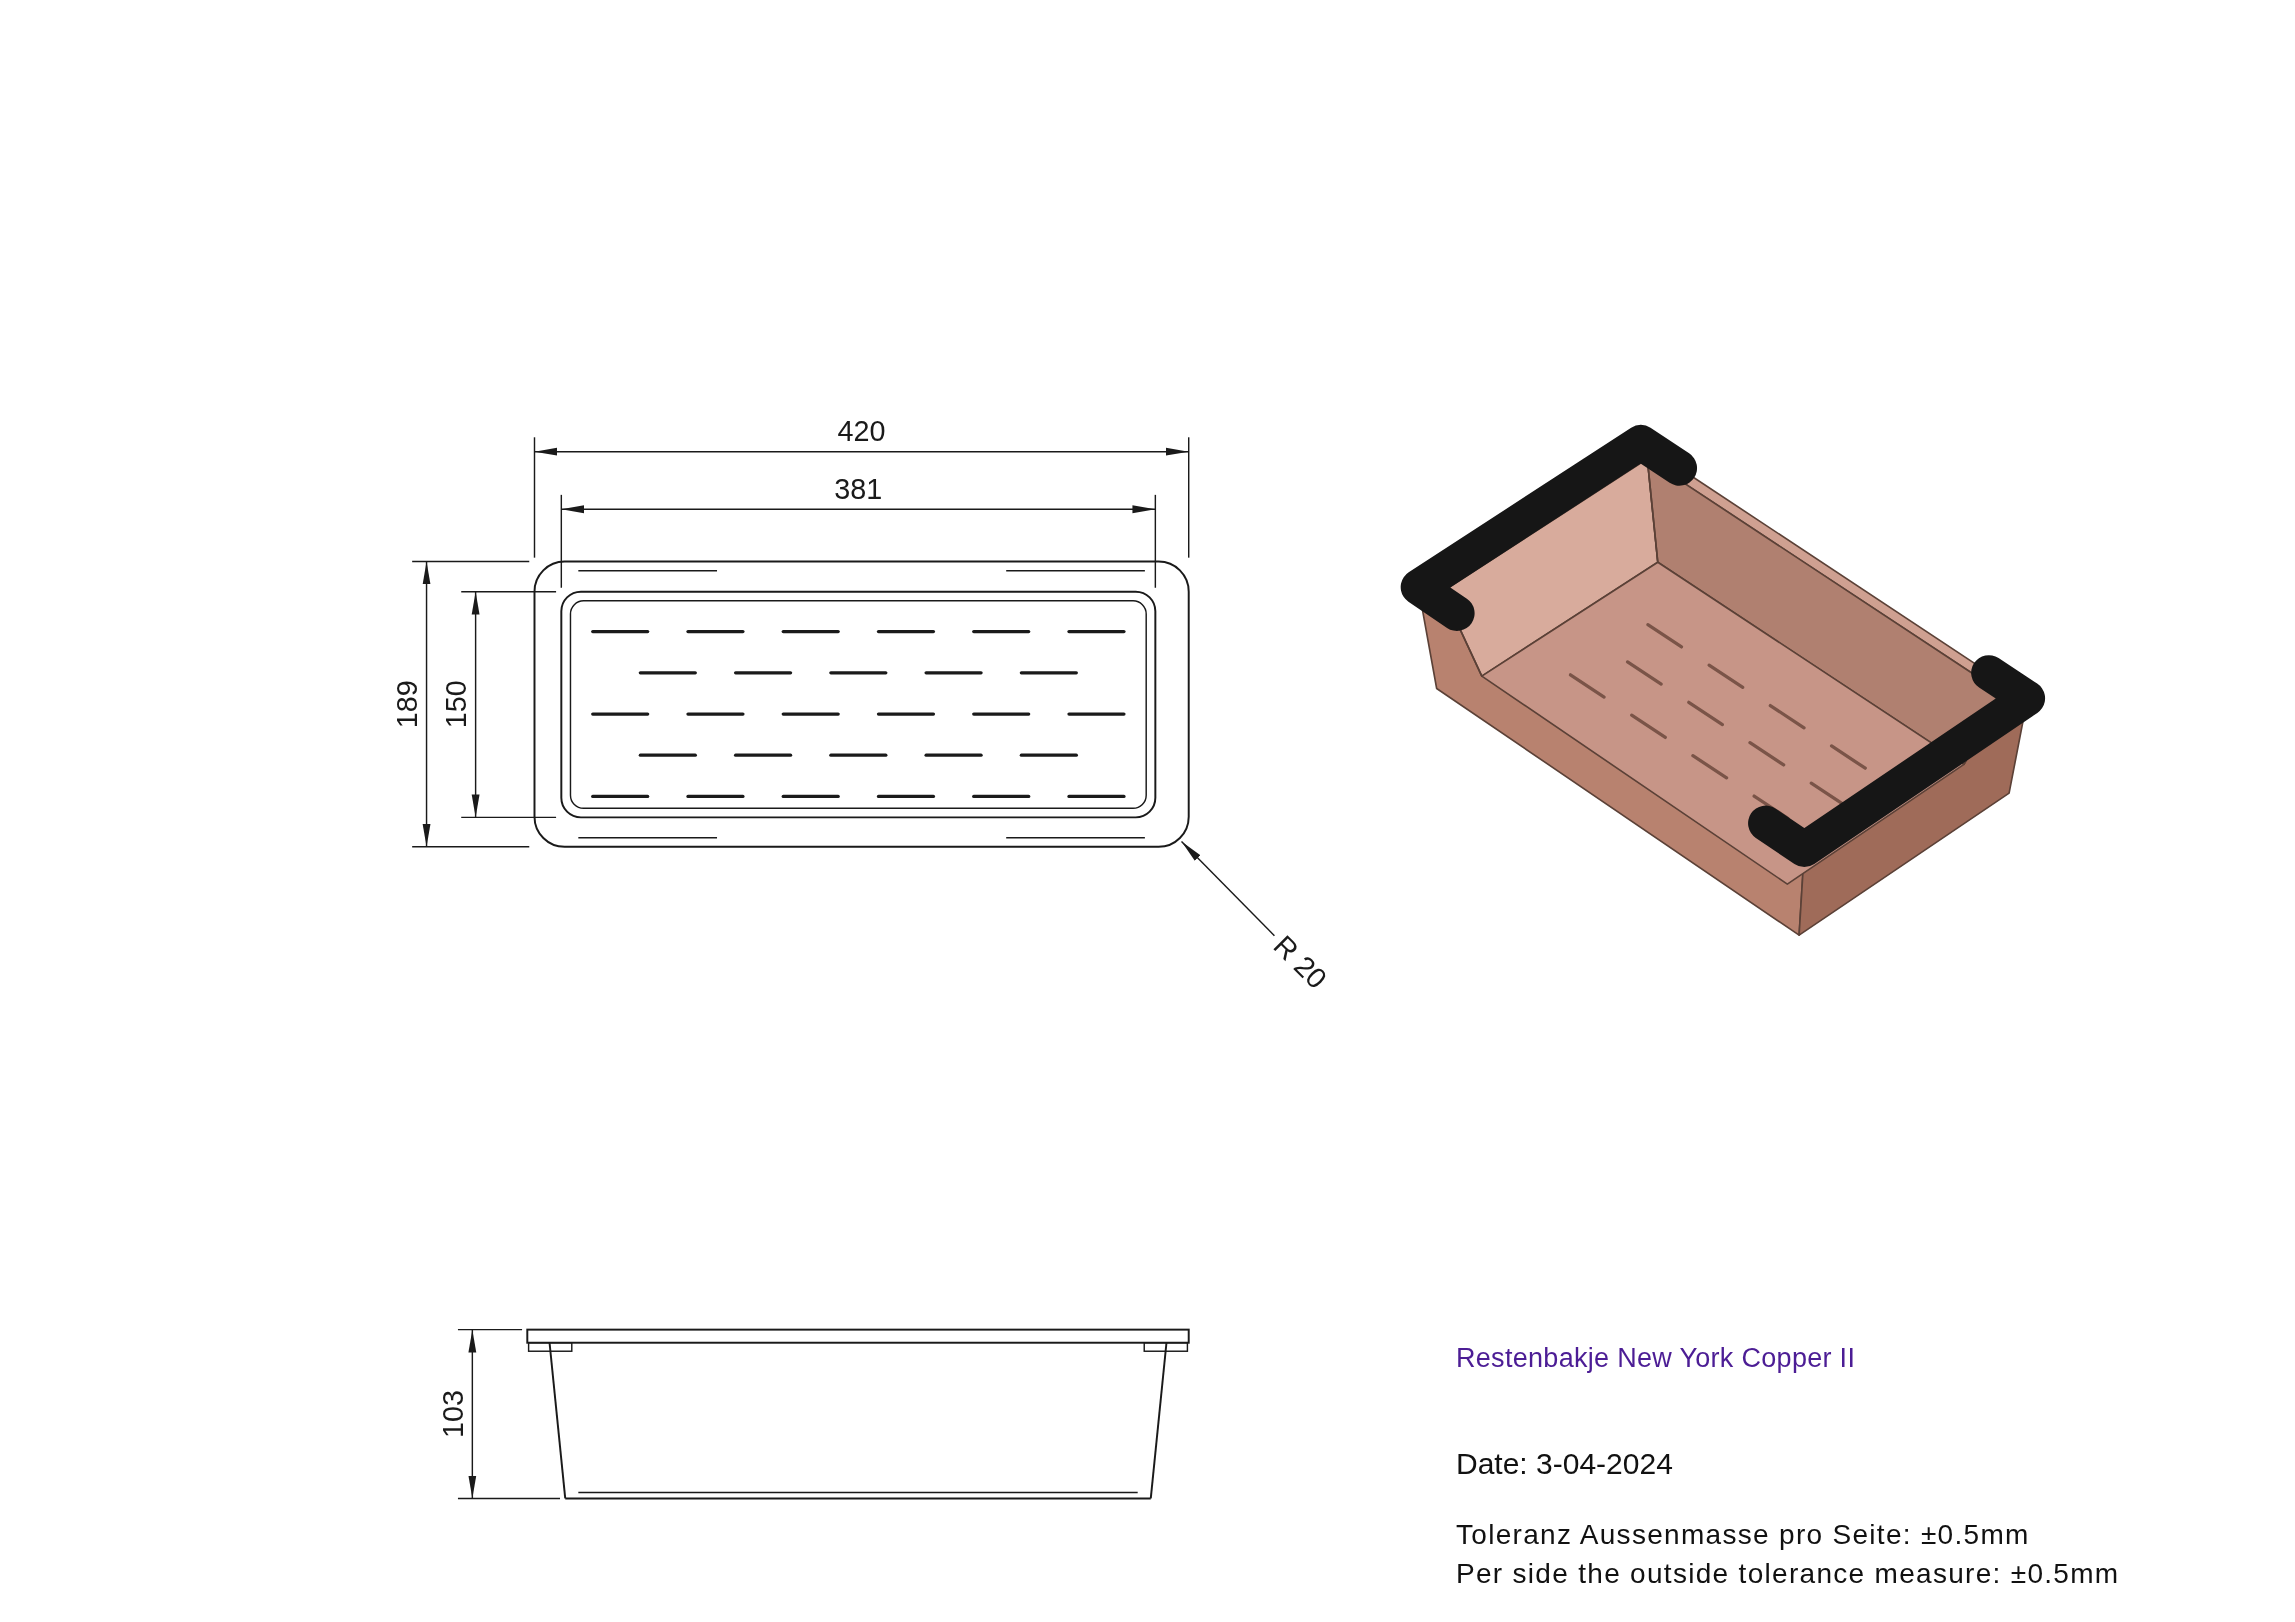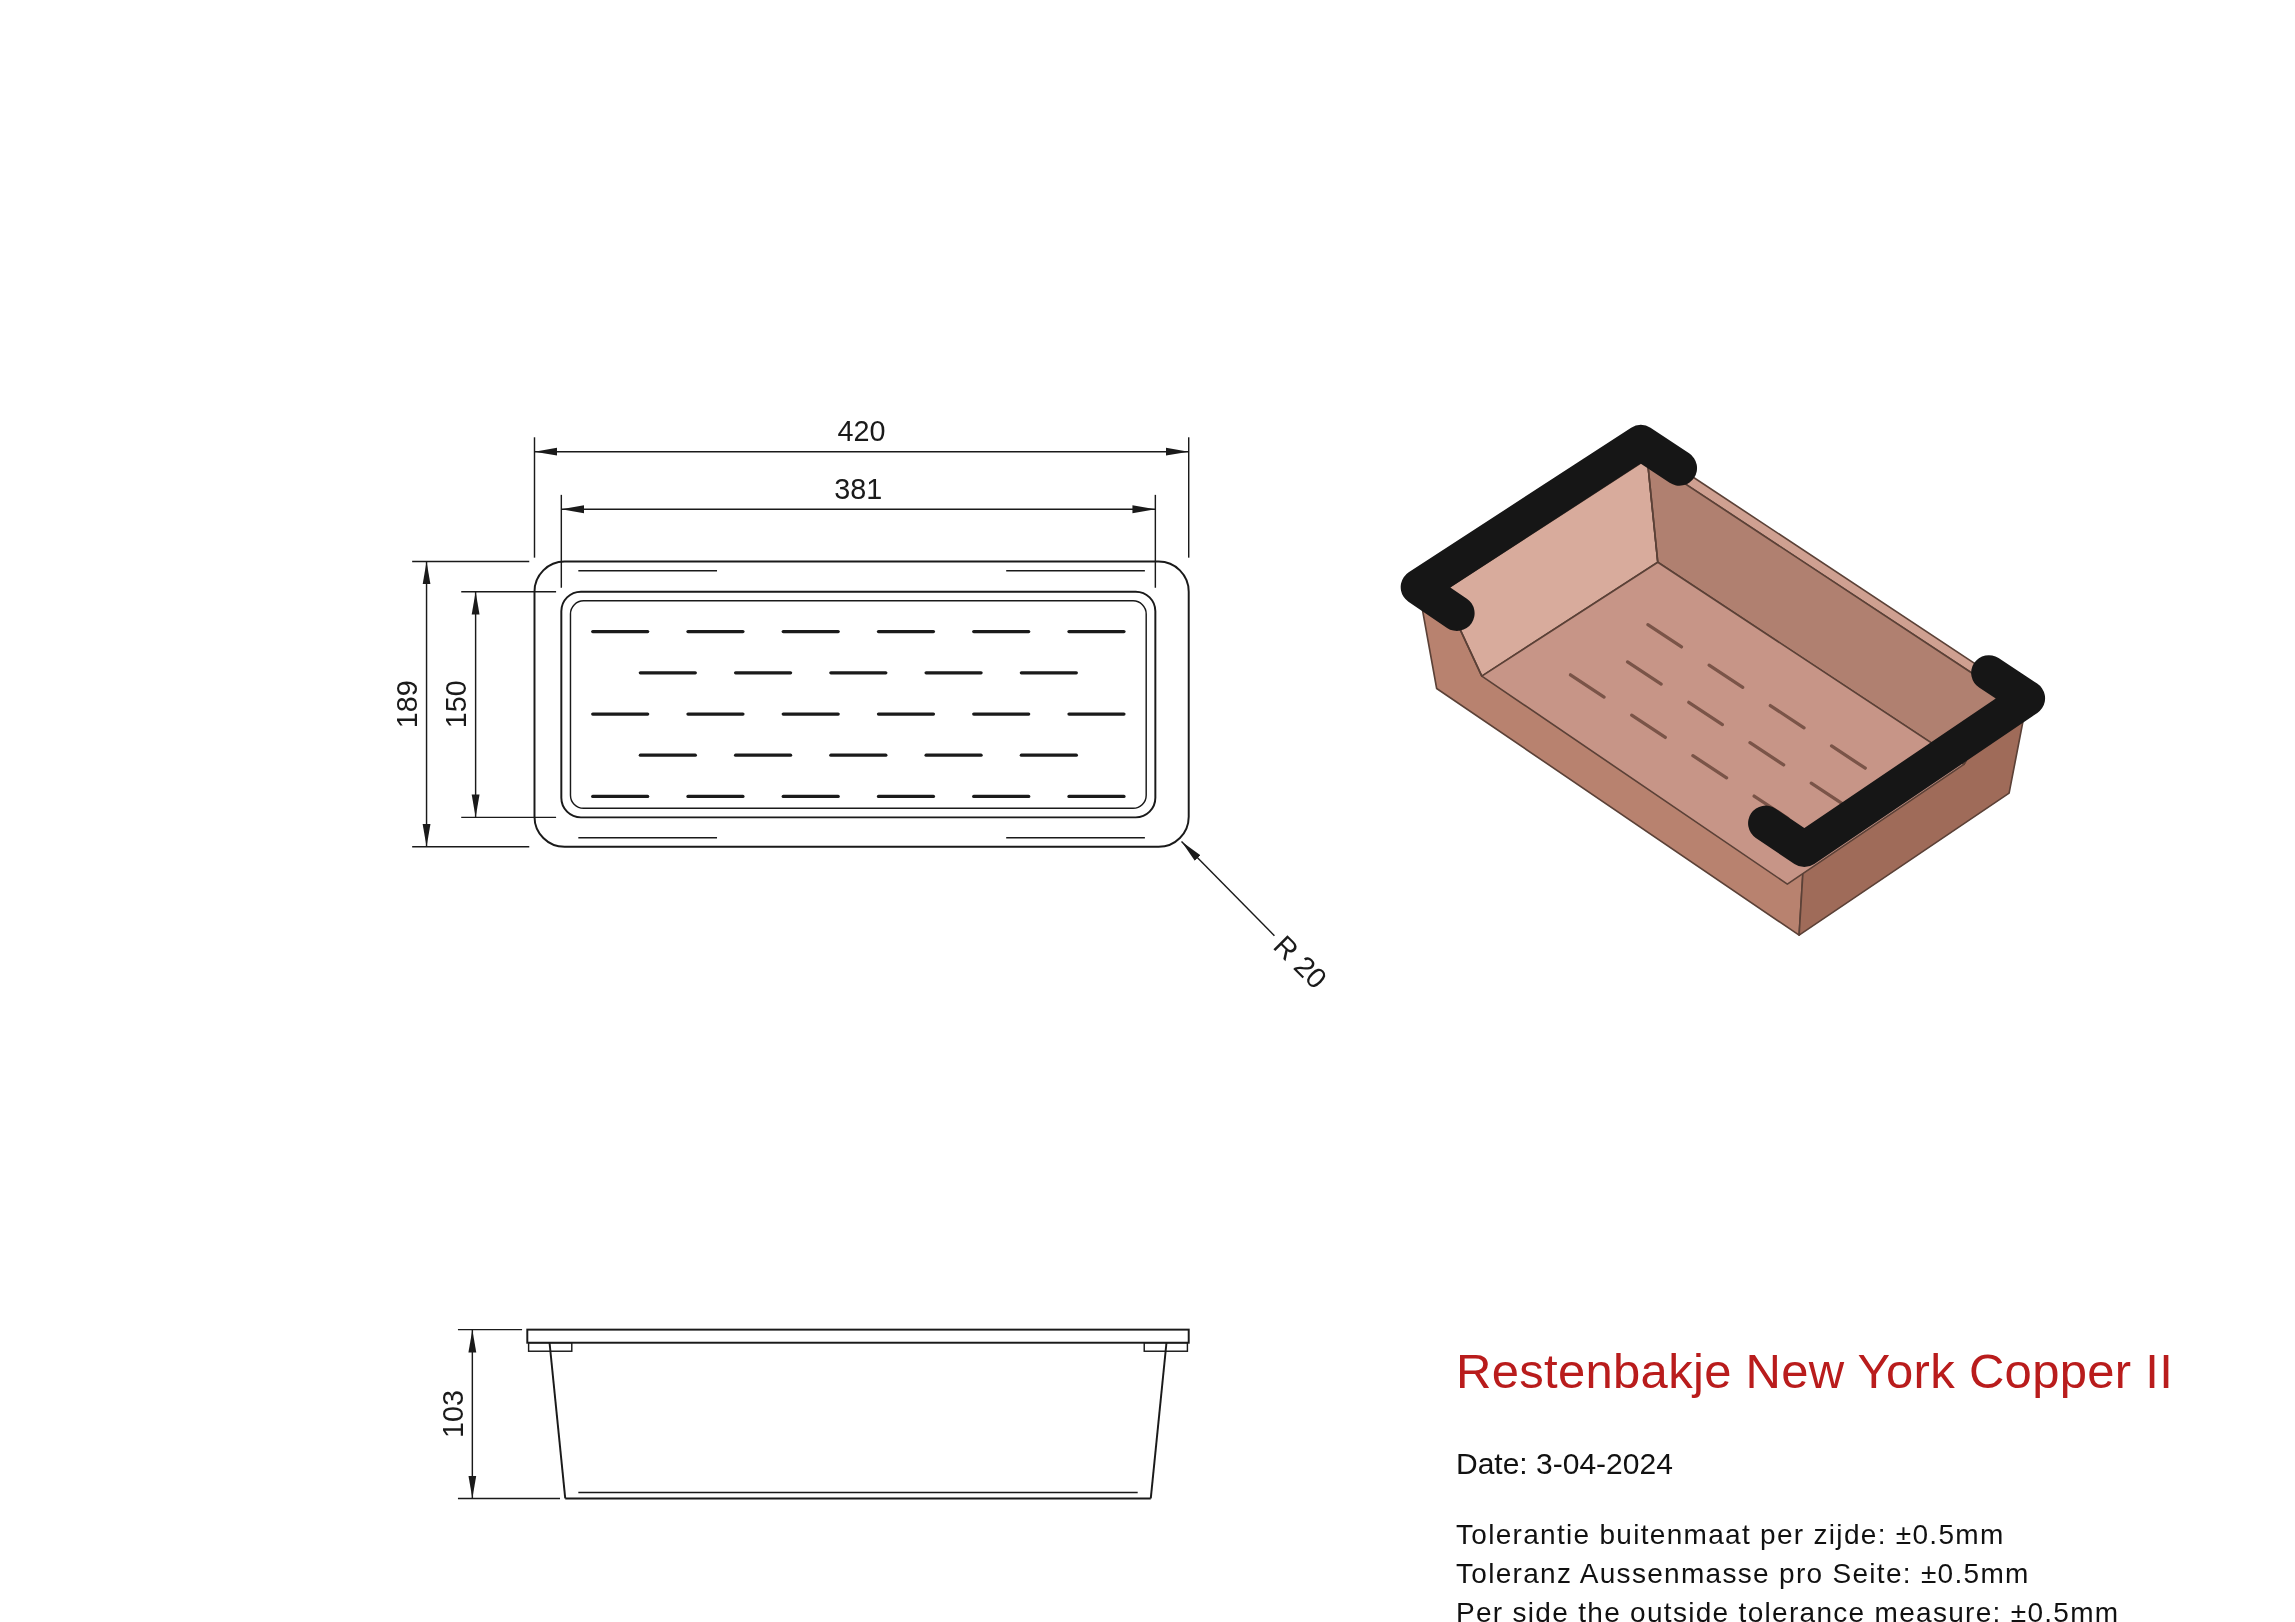--- a/index.html
+++ b/index.html
@@ -3,21 +3,21 @@
 <meta charset="utf-8">
 <style>
   html,body{margin:0;padding:0;background:#ffffff;width:2295px;height:1623px;overflow:hidden;}
   .page{position:relative;width:2295px;height:1623px;background:#ffffff;font-family:"Liberation Sans",sans-serif;}
   svg.sheet{position:absolute;left:0;top:0;}
   .ln{stroke:#1a1a1a;stroke-width:3;fill:none;}
   .thin{stroke:#1a1a1a;stroke-width:2.2;fill:none;}
   .dim{font-family:"Liberation Sans",sans-serif;font-size:44px;fill:#1a1a1a;}
   .iso-face{stroke:#5b4137;stroke-width:2.5;stroke-linejoin:round;}
   .edge{stroke:#5b4137;stroke-width:2.5;fill:none;}
-  .title-text{position:absolute;left:1456px;top:1343px;font-size:49px;color:#b91c1c;letter-spacing:0.3px;}
+  .title-text{position:absolute;left:1456px;top:1343px;font-size:27px;color:#4c1d95;letter-spacing:0.3px;}
   .date-text{position:absolute;left:1456px;top:1447px;font-size:30px;color:#111;}
   .tol-block{position:absolute;left:1456px;top:1515px;font-size:28px;line-height:39px;color:#111;letter-spacing:1.3px;}
 </style>
 </head>
 <body>
 
 <div class="page">
 
   <svg class="sheet" width="2295" height="1623" viewBox="0 0 3508 2480">
     <defs>
@@ -134,19 +134,18 @@
           <line x1="2681.26" y1="1216.42" x2="2732.7400000000002" y2="1250.41" stroke="#7a5448" stroke-width="5" stroke-linecap="round"></line>
         </g>
       <path d="M2227,937 L2168,897 L2508,676 L2567,715" fill="none" stroke-width="54" stroke-linecap="round" stroke-linejoin="round" stroke="#161616"></path>
       <path d="M3040,1028 L3099,1067 L2758,1298 L2699,1258" fill="none" stroke-width="54" stroke-linecap="round" stroke-linejoin="round" stroke="#161616"></path>
     </g>
   </svg>
 
   <div class="title-text">Restenbakje New York Copper II</div>
   <div class="date-text">Date: 3-04-2024</div>
   <div class="tol-block">
-    <div>Tolerantie buitenmaat per zijde: ±0.5mm</div>
     <div>Toleranz Aussenmasse pro Seite: ±0.5mm</div>
     <div>Per side the outside tolerance measure: ±0.5mm</div>
   </div>
 
 </div>
 
 
 </body></html>

